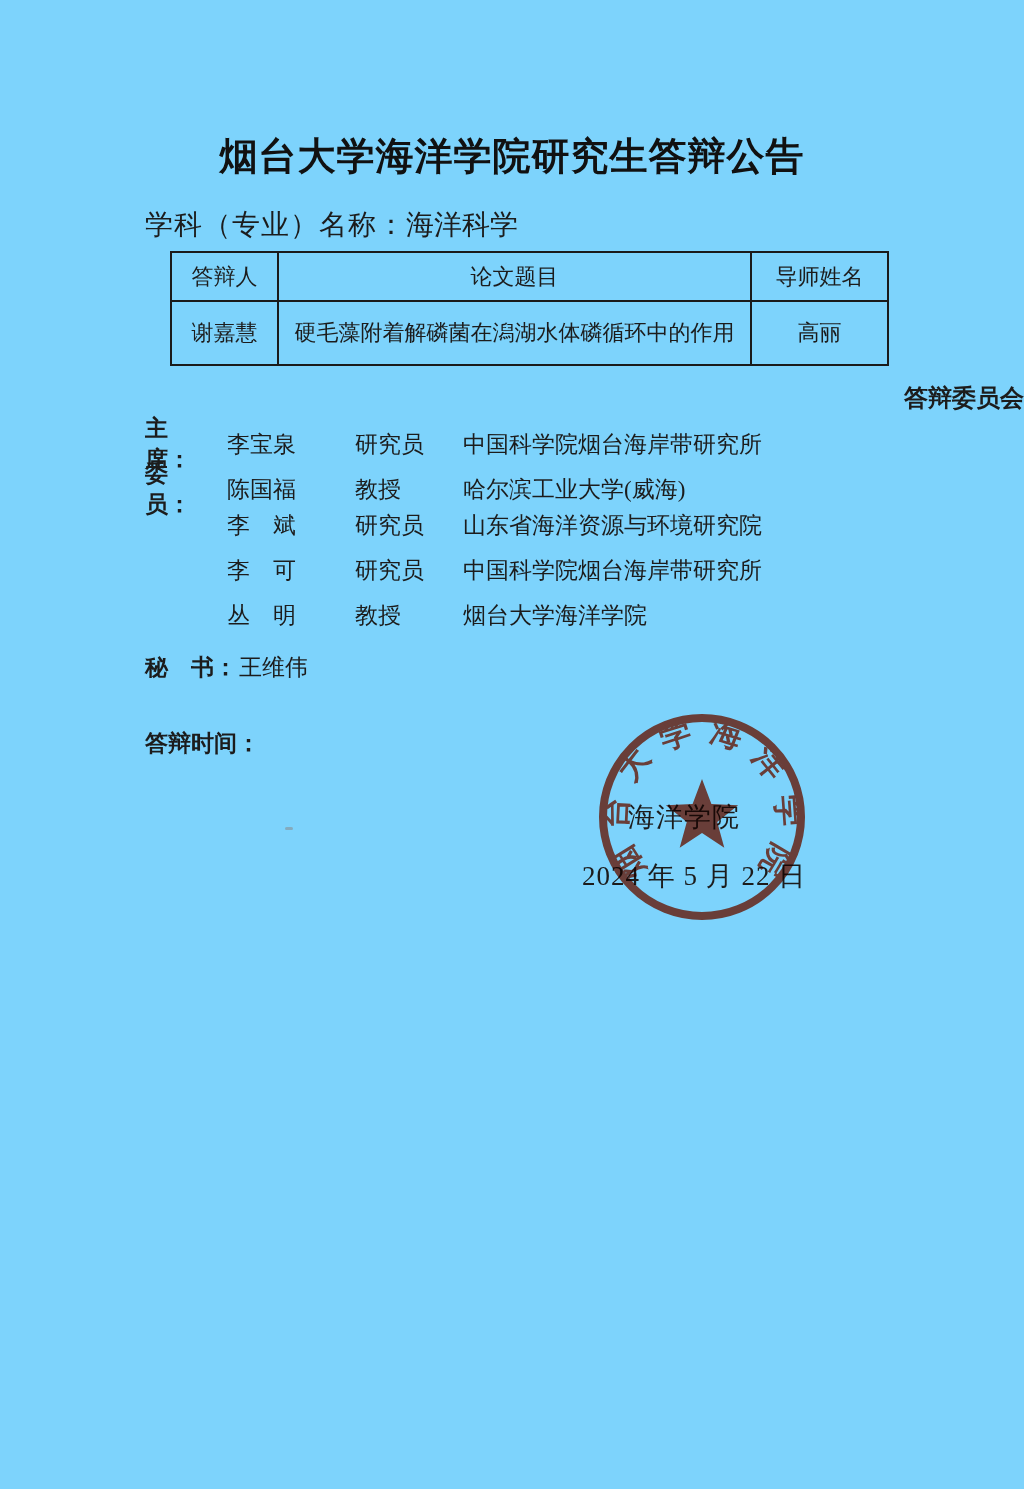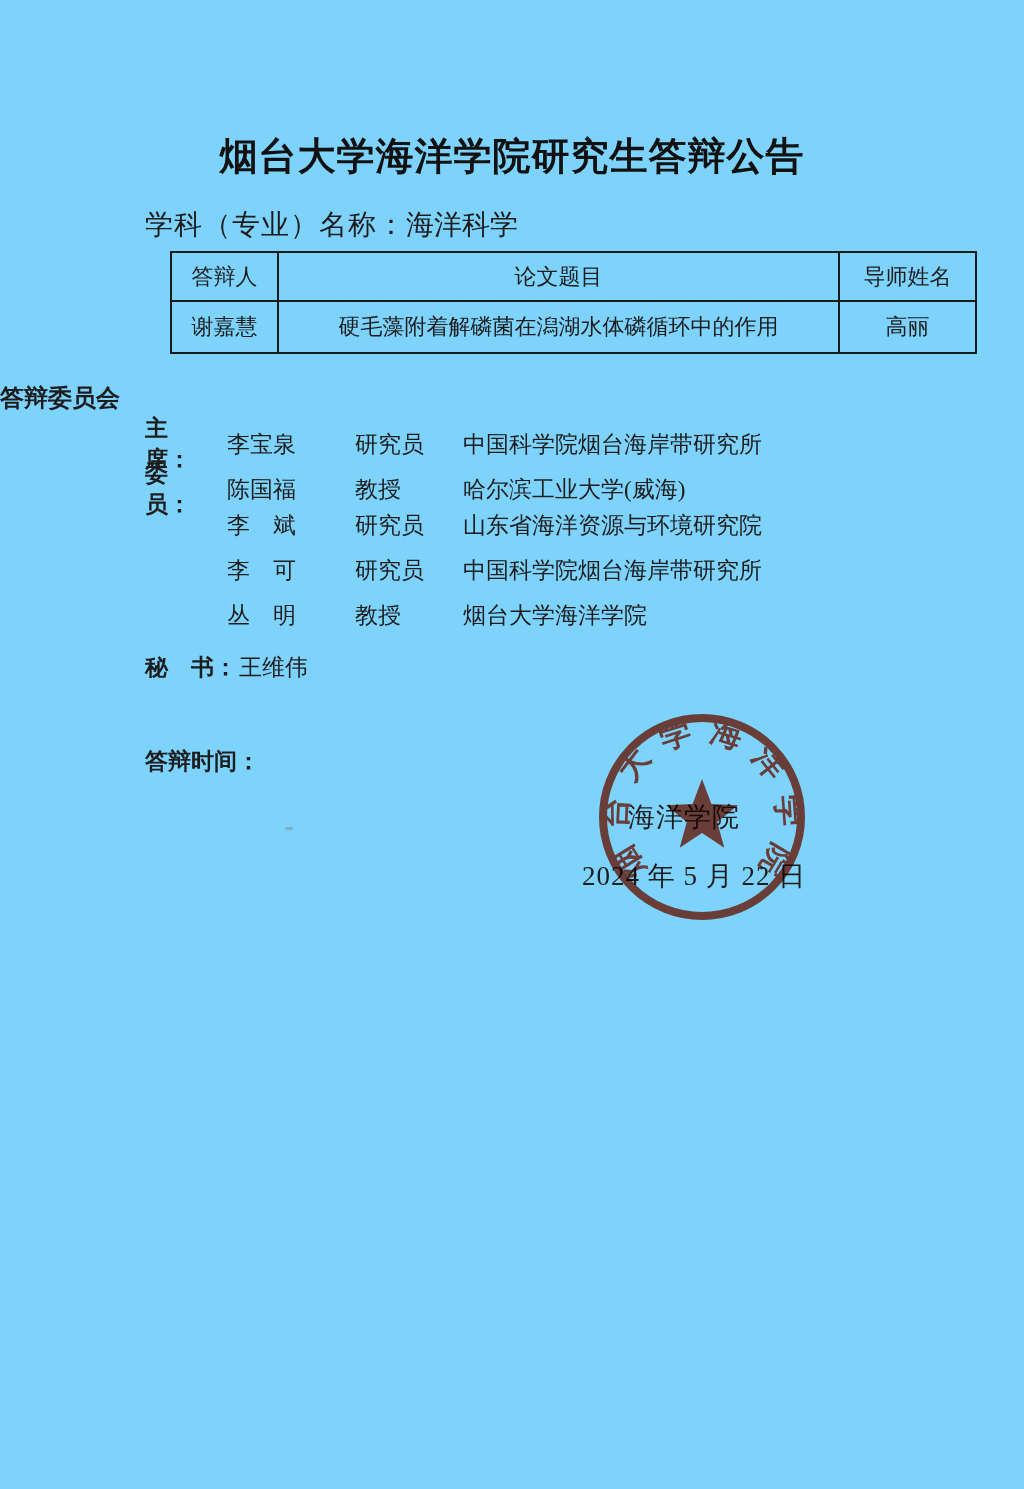--- a/index.html
+++ b/index.html
@@ -39,30 +39,30 @@
   }
   .announce-table td, .announce-table th {
     border: 2px solid #1a1a1a;
     text-align: center;
     vertical-align: middle;
     font-size: 22px;
     font-weight: normal;
     padding: 0 4px;
   }
   .announce-table tr.hdr { height: 49px; padding-left: 24px; }
-  .announce-table tr.dat { height: 52px; }
+  .announce-table tr.dat { height: 64px; }
   .col-defender { width: 107px; }
-  .col-thesis   { width: 561px; }
+  .col-thesis   { width: 473px; }
   .col-advisor  { width: 137px; }
   .hei { font-family: "Liberation Sans", "DejaVu Sans", sans-serif; }
   .hei-b { font-family: "Liberation Sans", "DejaVu Sans", sans-serif; font-weight: bold; }
   .committee-heading {
     position: absolute;
     top: 382px; left: 0; right: 0;
-    text-align: left;
+    text-align: right;
     font-family: "Liberation Sans", "DejaVu Sans", sans-serif;
     font-weight: bold;
     font-size: 24px;
   }
   .committee-list {
     position: absolute;
     top: 413px; left: 145px; right: 80px;
   }
   .member-row {
     display: grid;
@@ -84,21 +84,21 @@
     font-size: 23px;
   }
   .kv-row .lbl {
     font-family: "Liberation Sans", "DejaVu Sans", sans-serif;
     font-weight: bold;
     margin-right: 10px;
   }
   .row-secretary { top: 645px; }
   .row-secretary .lbl { margin-right: 2px; }
   .row-venue { top: 690px; }
-  .row-time  { top: 739px; text-align: right; }
+  .row-time  { top: 721px; text-align: right; }
   .sign-name {
     position: absolute;
     top: 799px; left: 628px;
     font-size: 27px;
     letter-spacing: 1px;
   }
   .sign-date {
     position: absolute;
     top: 858px; left: 582px;
     font-size: 27px;

